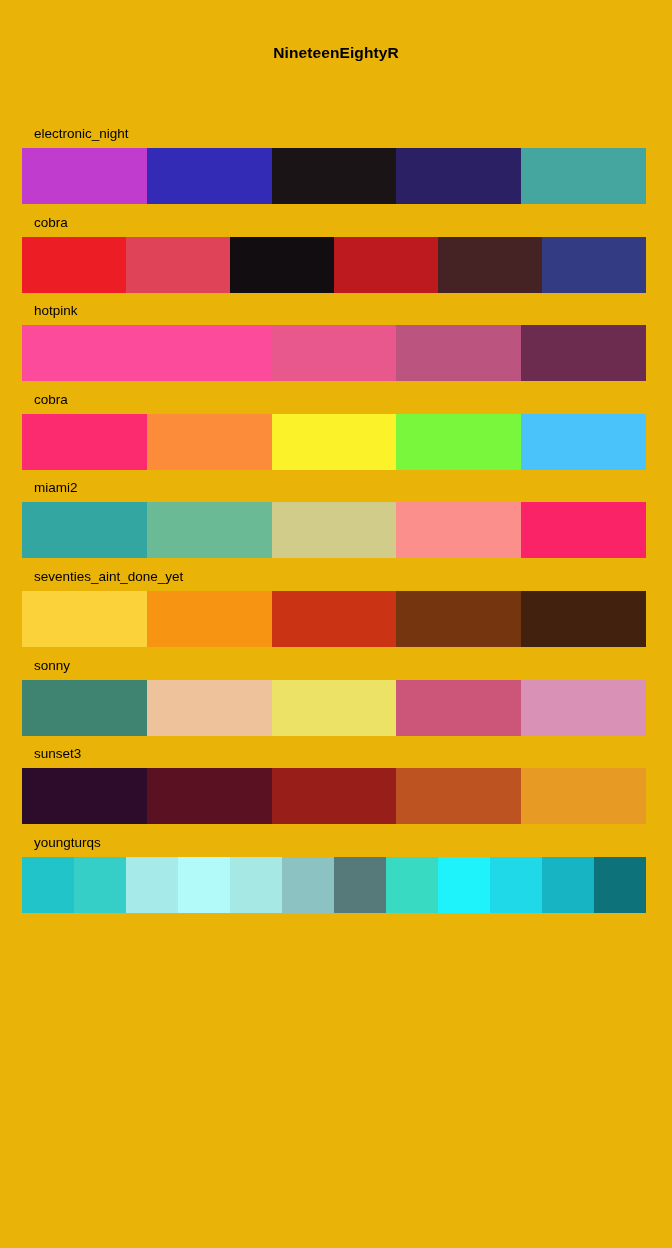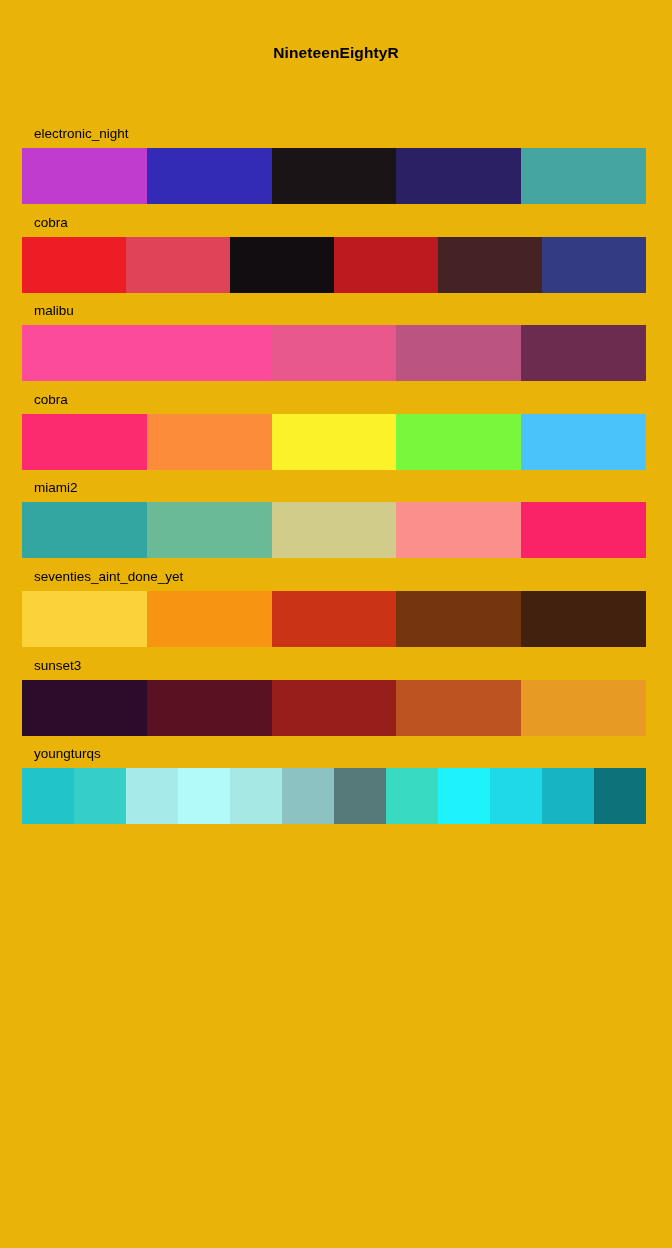--- a/index.html
+++ b/index.html
@@ -85,21 +85,21 @@
         <div class="swatch-strip">
           <div class="swatch" style="background-color: rgb(236, 29, 37);"></div>
           <div class="swatch" style="background-color: rgb(222, 67, 87);"></div>
           <div class="swatch" style="background-color: rgb(18, 13, 16);"></div>
           <div class="swatch" style="background-color: rgb(189, 26, 32);"></div>
           <div class="swatch" style="background-color: rgb(69, 35, 37);"></div>
           <div class="swatch" style="background-color: rgb(51, 60, 131);"></div>
         </div>
       </div>
       <div class="palette-row">
-        <div class="palette-label">malibu</div>
+        <div class="palette-label">hotpink</div>
         <div class="swatch-strip">
           <div class="swatch" style="background-color: rgb(251, 75, 154);"></div>
           <div class="swatch" style="background-color: rgb(251, 75, 154);"></div>
           <div class="swatch" style="background-color: rgb(232, 88, 140);"></div>
           <div class="swatch" style="background-color: rgb(188, 84, 128);"></div>
           <div class="swatch" style="background-color: rgb(107, 44, 80);"></div>
         </div>
       </div>
       <div class="palette-row">
         <div class="palette-label">cobra</div>
@@ -125,20 +125,30 @@
         <div class="palette-label">seventies_aint_done_yet</div>
         <div class="swatch-strip">
           <div class="swatch" style="background-color: rgb(252, 210, 58);"></div>
           <div class="swatch" style="background-color: rgb(247, 148, 17);"></div>
           <div class="swatch" style="background-color: rgb(202, 51, 20);"></div>
           <div class="swatch" style="background-color: rgb(117, 54, 15);"></div>
           <div class="swatch" style="background-color: rgb(66, 33, 14);"></div>
         </div>
       </div>
       <div class="palette-row">
+        <div class="palette-label">sonny</div>
+        <div class="swatch-strip">
+          <div class="swatch" style="background-color: rgb(63, 132, 113);"></div>
+          <div class="swatch" style="background-color: rgb(238, 195, 156);"></div>
+          <div class="swatch" style="background-color: rgb(236, 226, 102);"></div>
+          <div class="swatch" style="background-color: rgb(204, 86, 121);"></div>
+          <div class="swatch" style="background-color: rgb(217, 146, 181);"></div>
+        </div>
+      </div>
+      <div class="palette-row">
         <div class="palette-label">sunset3</div>
         <div class="swatch-strip">
           <div class="swatch" style="background-color: rgb(44, 11, 43);"></div>
           <div class="swatch" style="background-color: rgb(90, 17, 34);"></div>
           <div class="swatch" style="background-color: rgb(152, 30, 25);"></div>
           <div class="swatch" style="background-color: rgb(188, 83, 32);"></div>
           <div class="swatch" style="background-color: rgb(232, 155, 36);"></div>
         </div>
       </div>
       <div class="palette-row">

